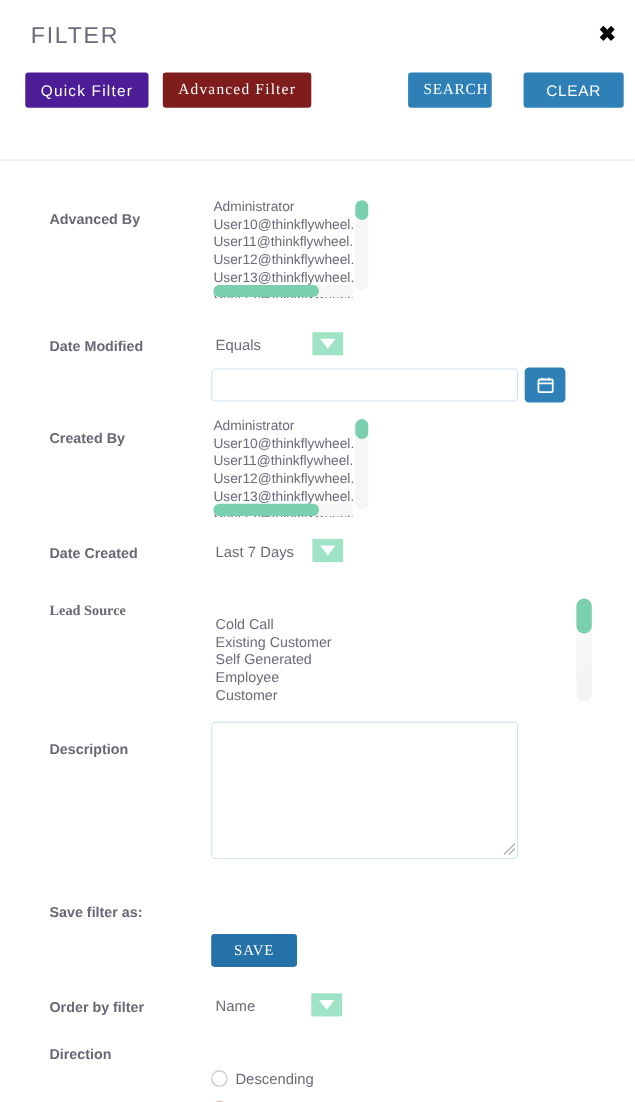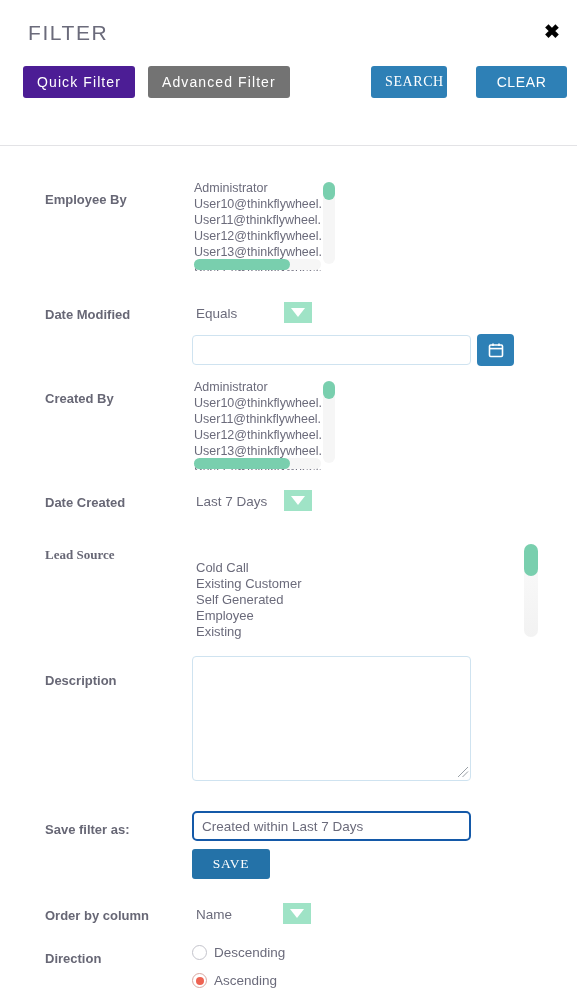--- a/index.html
+++ b/index.html
@@ -37,21 +37,21 @@
     height: 32px;
     border: none; border-radius: 3px;
     color: #ffffff;
     font-size: 14px;
     letter-spacing: 1.1px;
     font-family: "Liberation Sans", sans-serif;
     cursor:pointer;
     padding: 0 14px;
   }
   .tab-quick { left: 23px; background: #4c1d95; }
-  .tab-adv   { left: 148px; background: #737373; }
+  .tab-adv   { left: 148px; background: #7f1d1d; font-family: Liberation Serif, serif; }
 
   .act-btn {
     position:absolute; top:0;
     height: 32px;
     border:none; border-radius: 3px;
     background: #2e80b6;
     color:#fff; font-size: 14px; letter-spacing:.6px;
     font-family: "Liberation Sans", sans-serif;
     cursor:pointer; padding: 0 14px;
   }
@@ -182,21 +182,21 @@
     background: linear-gradient(#fbfbfb,#f2f2f2);
     border-radius: 8px;
   }
   .ext-sb .thumb {
     position:absolute; left:0; top:0;
     width:14px; height:32px;
     background:#79cfae; border-radius:8px;
   }
 
   
-  .radio-row { position:absolute; left:192px; display:flex; align-items:center; gap:7px; }
+  .radio-row { position:absolute; left:192px; display:flex; align-items:center; gap:7px;margin-top:28px; }
   .radio {
     width: 15px; height:15px; border-radius:50%;
     border:1px solid #c4c4cc; background:#fff;
     display:flex; align-items:center; justify-content:center;
     cursor:pointer; flex:none;
   }
   .radio.on { border-color:#d9a7a0; }
   .radio.on::after {
     content:""; display:block;
     width:8px; height:8px; border-radius:50%;
@@ -216,21 +216,21 @@
     <button class="tab-btn tab-adv">Advanced Filter</button>
     <button class="act-btn act-search">SEARCH</button>
     <button class="act-btn act-clear">CLEAR</button>
   </div>
 </div>
 <div class="divider"></div>
 
 <div class="form">
 
   <div class="row" style="top:34px; height:95px;">
-    <div class="lbl" style="top:12px;">Employee By</div>
+    <div class="lbl" style="top:12px;">Advanced By</div>
     <div class="listbox">
       <div class="opt">Administrator</div>
       <div class="opt">User10@thinkflywheel.</div>
       <div class="opt">User11@thinkflywheel.</div>
       <div class="opt">User12@thinkflywheel.</div>
       <div class="opt">User13@thinkflywheel.</div>
       <div class="opt">User14@thinkflywheel.</div>
       <div class="sb-v">
         <div class="thumb"></div>
       </div>
@@ -283,44 +283,43 @@
     </div>
   </div>
 
   <div class="row" style="top:398px; height:100px;">
     <div class="lbl" style="top:3px;font-family:Liberation Serif, serif;">Lead Source</div>
     <div class="plainlist" style="top:16px;">
       <div class="opt">Cold Call</div>
       <div class="opt">Existing Customer</div>
       <div class="opt">Self Generated</div>
       <div class="opt">Employee</div>
-      <div class="opt">Existing</div>
+      <div class="opt">Customer</div>
     </div>
     <div class="ext-sb" style="top:0px;">
       <div class="thumb"></div>
     </div>
   </div>
 
   <div class="row" style="top:510px; height:130px;">
     <div class="lbl" style="top:17px;">Description</div>
     <textarea class="area" style="top: 0px;" placeholder=""></textarea>
     <svg class="resize-grip" style="left:457px; top:110px;" width="12" height="12" viewBox="0 0 12 12">
       <line x1="11" y1="1" x2="1" y2="11" stroke="#9aa0a6" stroke-width="1"></line>
       <line x1="11" y1="5.5" x2="5.5" y2="11" stroke="#9aa0a6" stroke-width="1"></line>
     </svg>
   </div>
 
   <div class="row" style="top:665px; height:70px;">
     <div class="lbl" style="top:11px;">Save filter as:</div>
-    <input class="txt focused" style="left: 192px; top: 0px; width: 279px; height: 30px;" value="Created within Last 7 Days">
     <button class="save-btn" style="left:192px; top:38px;">SAVE</button>
   </div>
 
   <div class="row" style="top:753px; height:36px;">
-    <div class="lbl" style="top:9px;">Order by column</div>
+    <div class="lbl" style="top:9px;">Order by filter</div>
     <div class="dd-value" style="top:8px;">Name</div>
     <div class="dd-arrow" style="left:283px; top:4px;">
       <i></i>
     </div>
   </div>
 
   <div class="row" style="top:799px; height:60px;">
     <div class="lbl" style="top:6px;">Direction</div>
     <div class="radio-row" style="top:0;">
       <span class="radio"></span>

